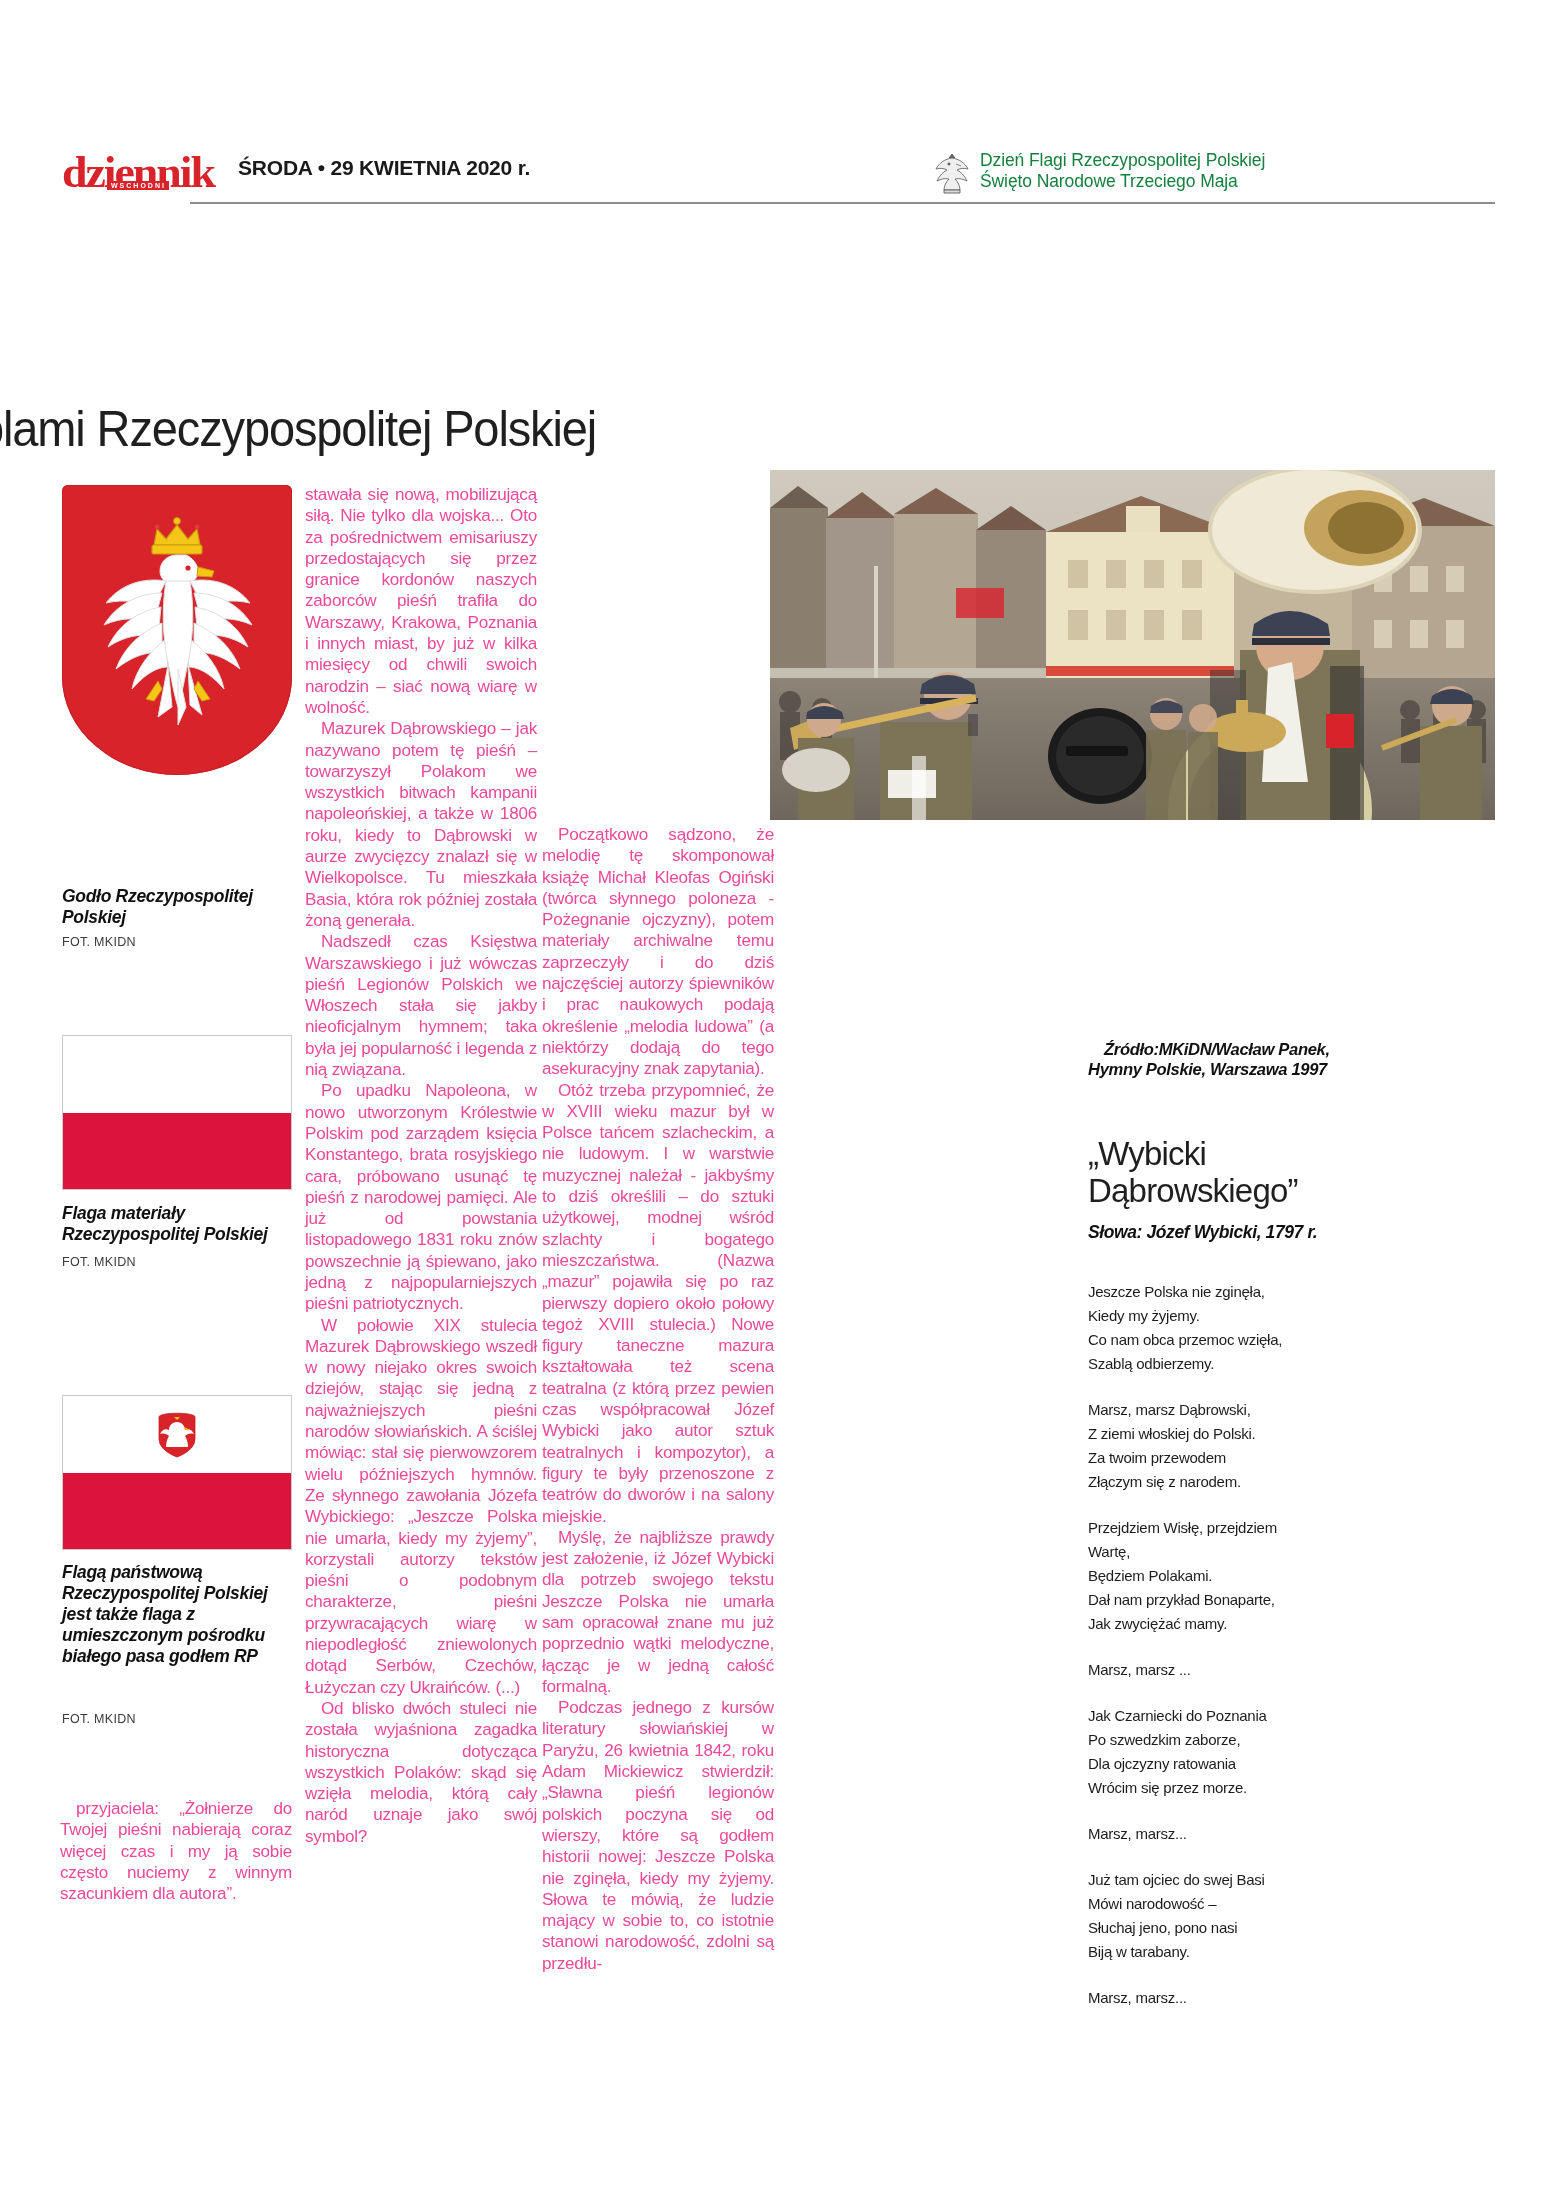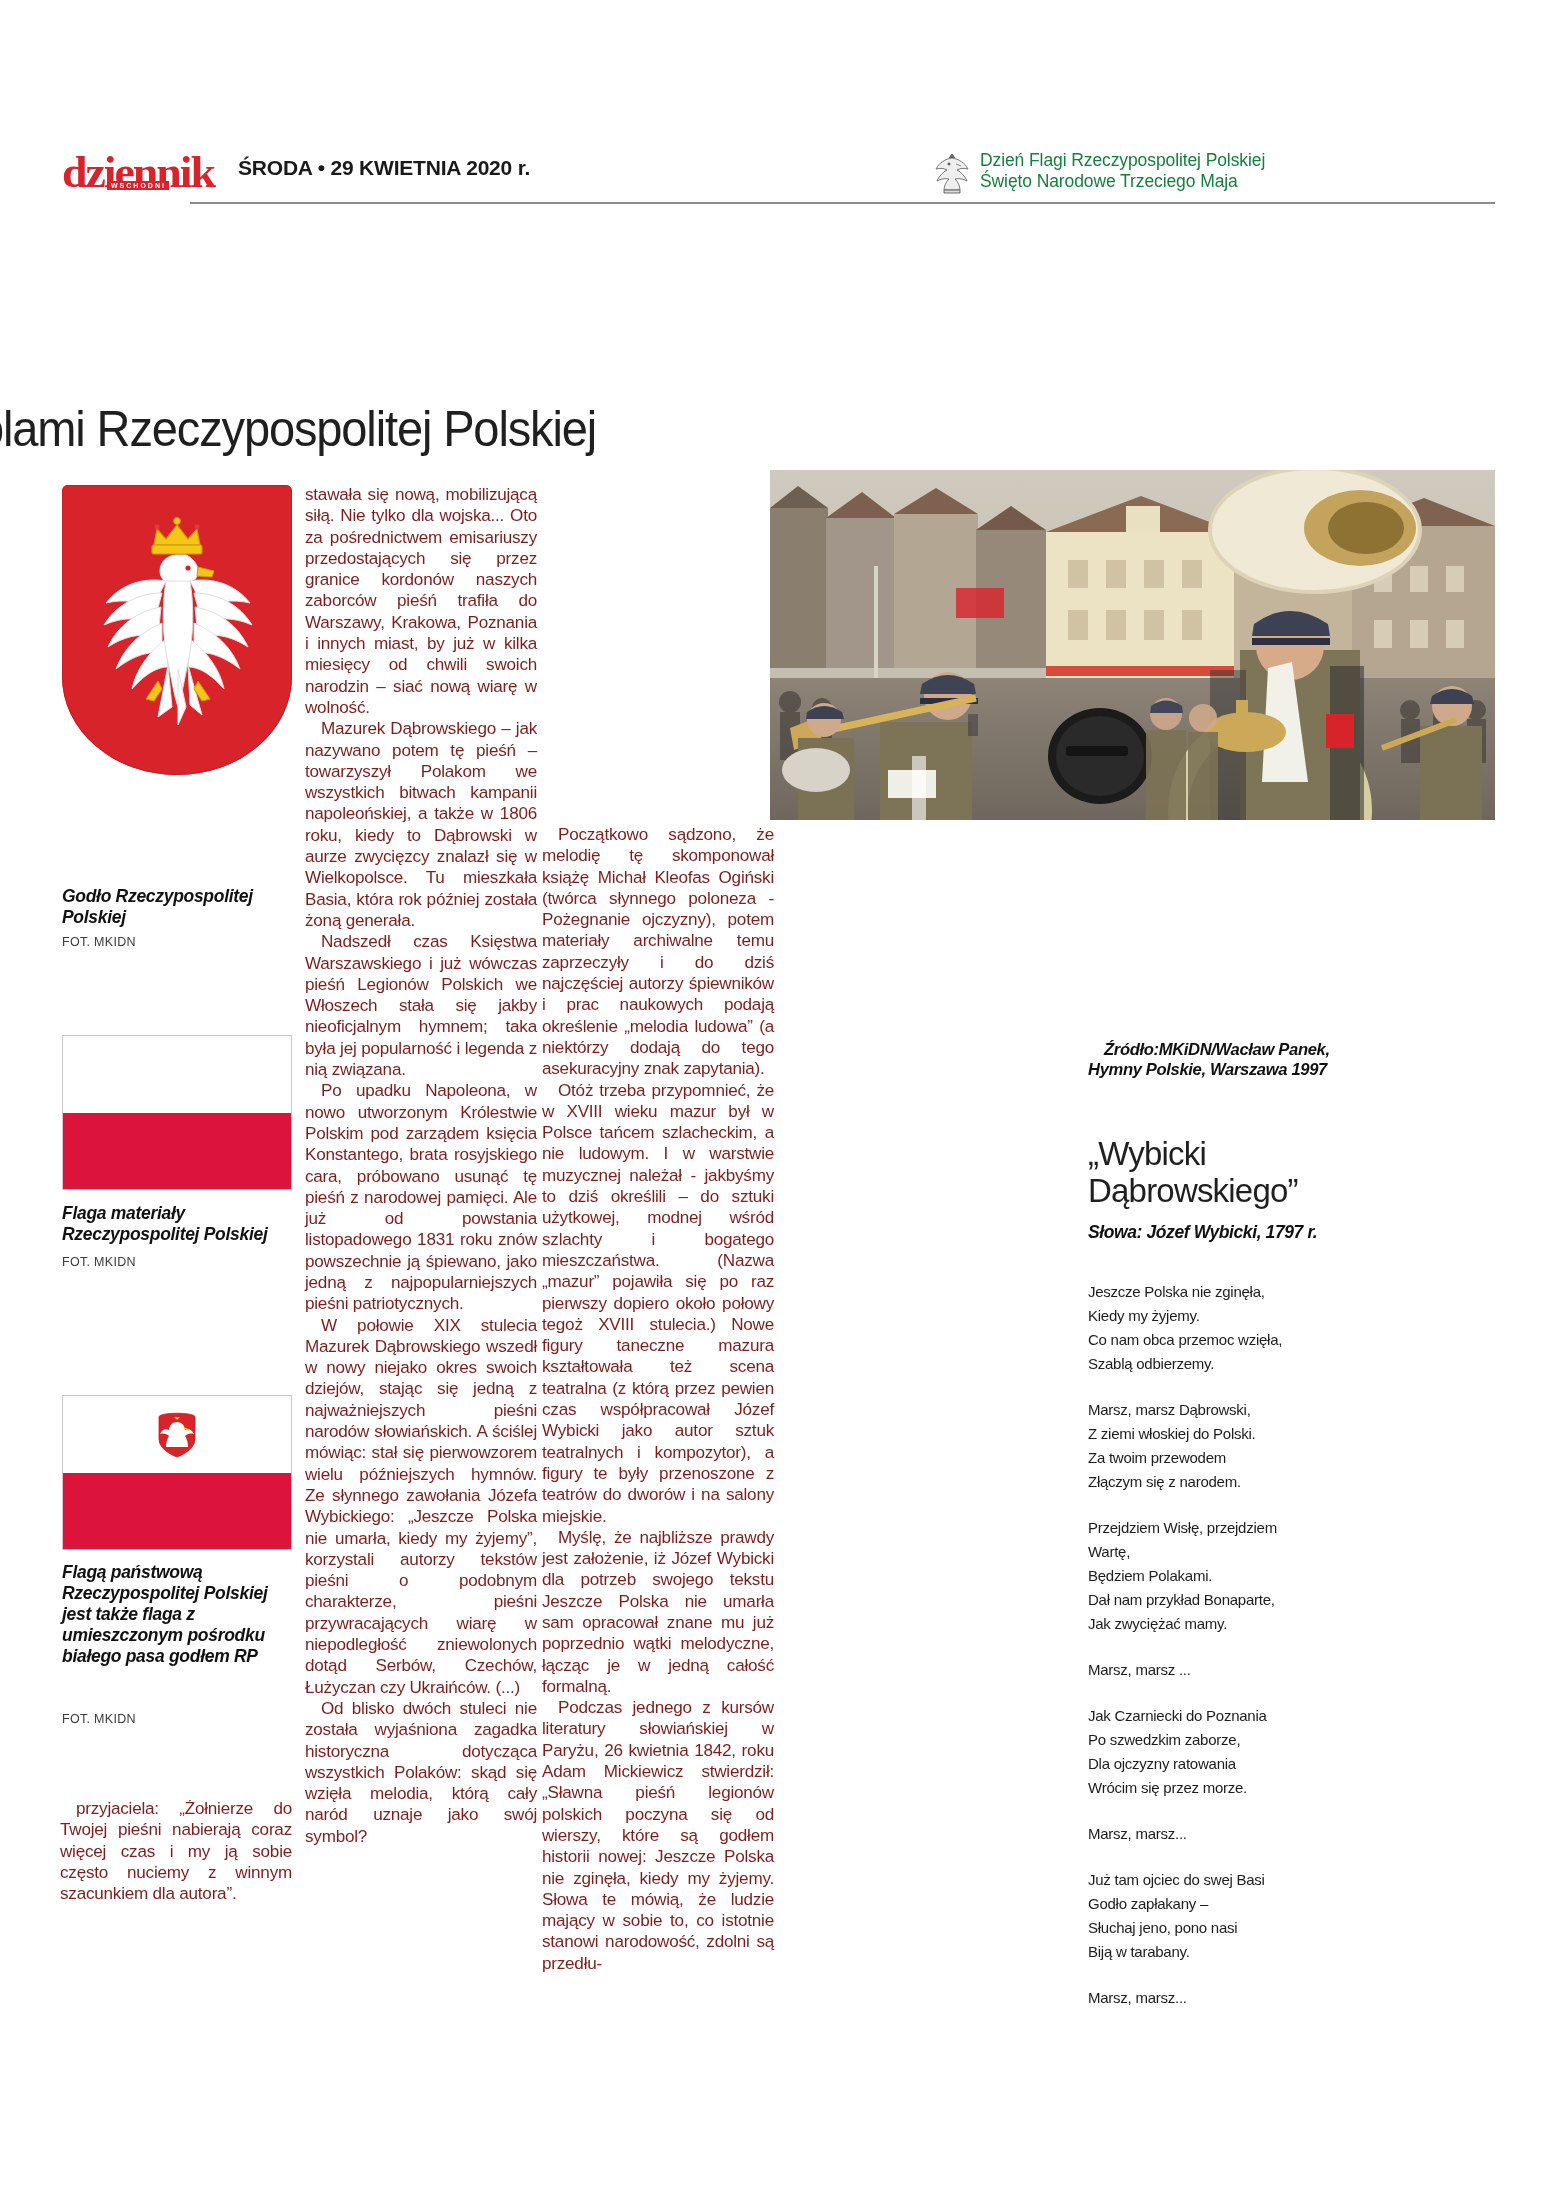--- a/index.html
+++ b/index.html
@@ -75,21 +75,21 @@
   
   .col{position:absolute;top:490px;}
   .c1{left:60px;width:232px;}
   .c2{left:305px;width:232px;}
   .c3{left:542px;width:232px;}
   .c4{left:787px;width:232px;}
 
   .body-text{
     font-size:17.1px;line-height:21.3px;
     text-align:justify;
-    color:#7f1d1d;
+    color:#ec4899;
     letter-spacing:-0.22px;
     hyphens:none;
   }
   .body-text p{margin:0;text-indent:16px;}
   .body-text p.noind{text-indent:0;}
   .coa{
     position:absolute;left:62px;top:485px;width:230px;height:290px;
   }
   .coa-shield{
     width:230px;height:290px;
@@ -453,21 +453,21 @@
         <div class="line">Jak Czarniecki do Poznania</div>
         <div class="line">Po szwedzkim zaborze,</div>
         <div class="line">Dla ojczyzny ratowania</div>
         <div class="line">Wrócim się przez morze.</div>
       </div>
       <div class="stanza">
         <div class="line">Marsz, marsz...</div>
       </div>
       <div class="stanza">
         <div class="line">Już tam ojciec do swej Basi</div>
-        <div class="line">Godło zapłakany –</div>
+        <div class="line">Mówi narodowość –</div>
         <div class="line">Słuchaj jeno, pono nasi</div>
         <div class="line">Biją w tarabany.</div>
       </div>
       <div class="stanza">
         <div class="line">Marsz, marsz...</div>
       </div>
     </div>
 
 </div>
 

